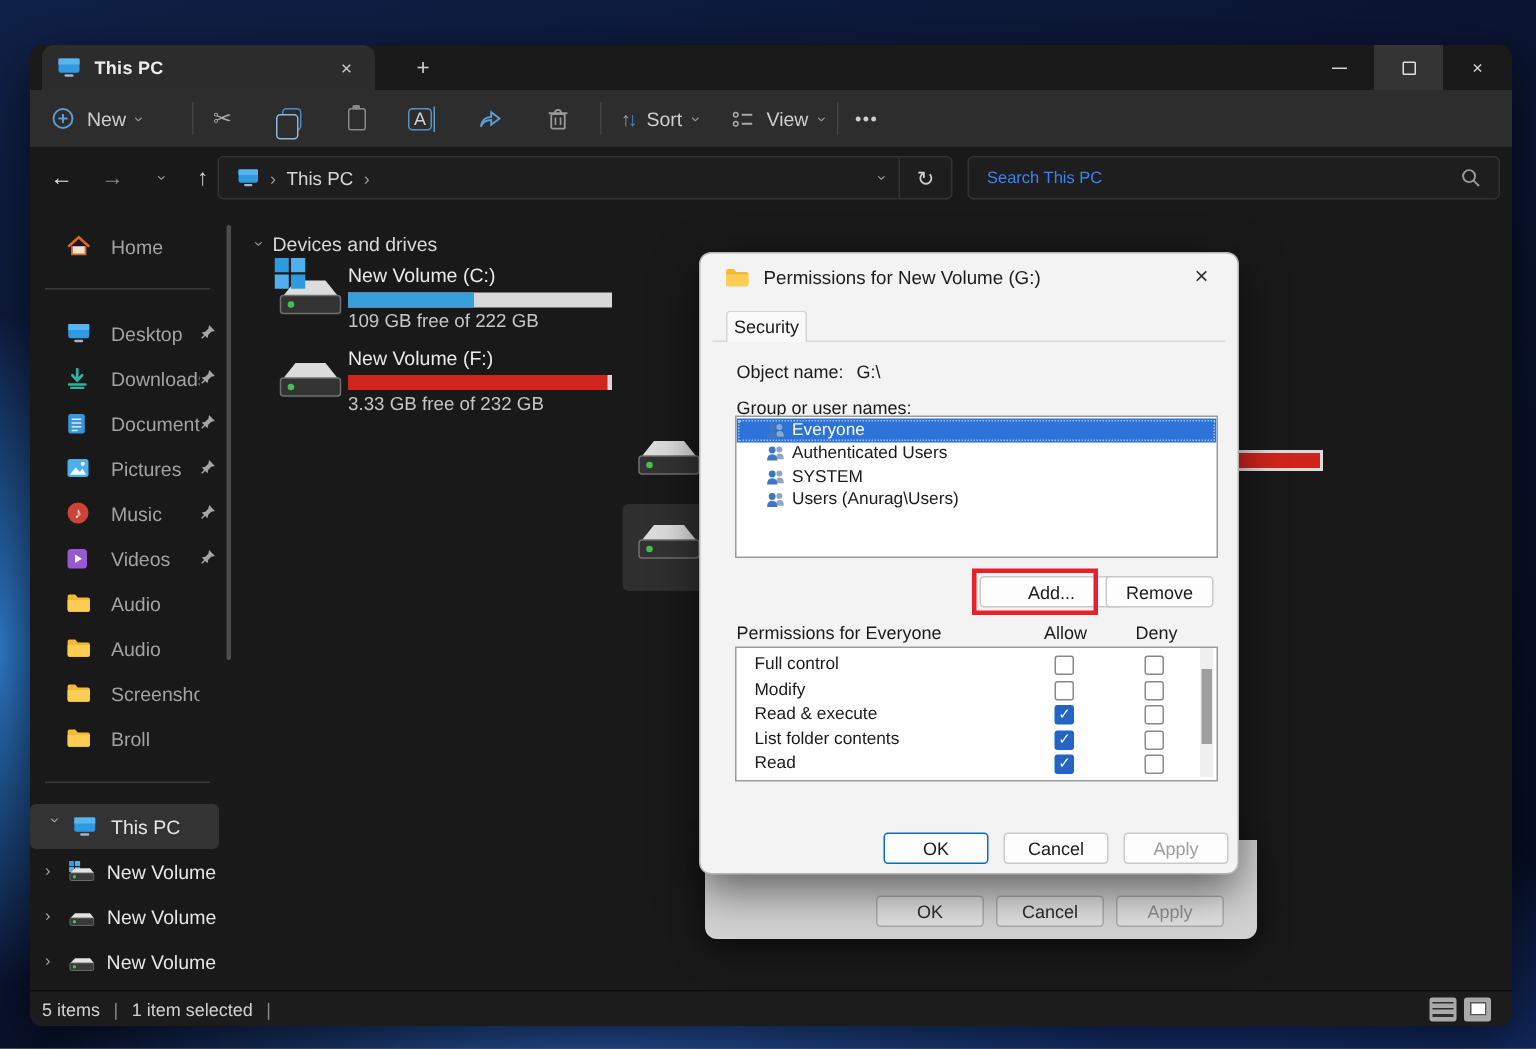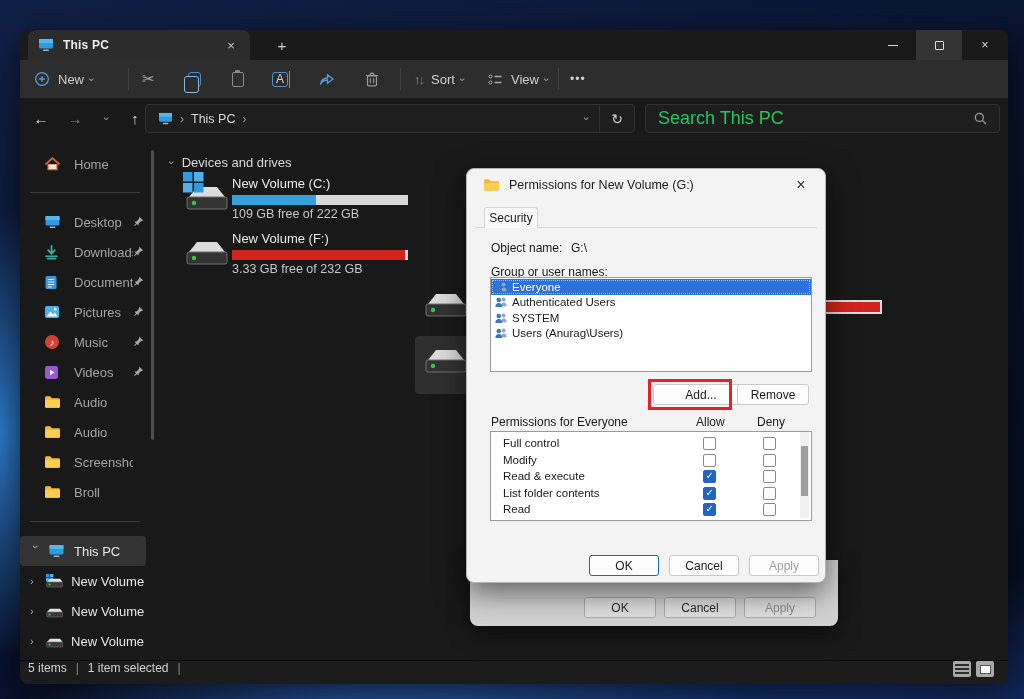--- a/index.html
+++ b/index.html
@@ -53,21 +53,21 @@
   .nav-glyph { position:absolute; top:8px; width:26px; height:24px; display:flex; align-items:center; justify-content:center;
     color:#cfcfcf; font-size:15px; }
   .addrbox { position:absolute; left:125px; top:6px; width:490px; height:29px; background:#1e1e1e;
     border:1px solid #323232; border-radius:4px; display:flex; align-items:center; color:#d6d6d6; font-size:12.5px; }
   .addrbox .crumb-sep { color:#9a9a9a; margin:0 7px; font-size:12px; }
   .addr-right { margin-left:auto; display:flex; align-items:center; height:100%; }
   .addr-divline { width:1px; height:100%; background:#323232; margin-left:10px; }
   .refresh { width:34px; text-align:center; color:#cfcfcf; font-size:14px; }
   .searchbox { position:absolute; left:625px; top:6px; width:355px; height:29px; background:#1e1e1e;
     border:1px solid #323232; border-radius:4px; display:flex; align-items:center; padding:0 12px; }
-  .searchbox .ph { color:#22c55e; font-size:18px; }
+  .searchbox .ph { color:#3b82f6; font-size:11px; }
   .searchbox svg { margin-left:auto; }
 
   
   .contentarea { position:absolute; left:0; top:108px; right:0; bottom:24px; background:#191919; }
 
   
   .sidebar { position:absolute; left:0; top:0; width:150px; bottom:0; padding-top:12px; overflow:hidden; }
   .sb-row { height:30px; display:flex; align-items:center; padding-left:24px; margin-right:24px;
     border-radius:4px; color:#a3a3a3; font-size:13px; white-space:nowrap; }
   .sb-row.home { height:28px; }
@@ -99,21 +99,21 @@
   .drive-fill { height:100%; }
   .drive-free { color:#c6c6c6; font-size:12.5px; line-height:15px; }
   .partial-sel { position:absolute; left:395px; top:198px; width:55px; height:58px; background:#2f2f2f; border-radius:4px; }
   .partial-ic1 { position:absolute; left:402px; top:150px; }
   .partial-ic2 { position:absolute; left:402px; top:206px; }
   .red-sliver { position:absolute; left:800px; top:162px; width:62px; height:14px;
     border:2px solid #dcdcdc; background:#cf241b; }
 
   
   .statusbar { position:absolute; left:0; bottom:0; right:0; height:24px; background:#1c1c1c;
-    border-top:1px solid #0d0d0d; display:flex; padding:0 14px 0 8px; color:#d2d2d2; font-size:12px; }
+    border-top:1px solid #0d0d0d; display:flex; align-items:center; padding:0 14px 0 8px; color:#d2d2d2; font-size:12px; }
   .statusbar .sep { margin:0 9px; color:#8a8a8a; }
   .sb-views { margin-left:auto; display:flex; gap:5px; }
   .view-ic1 { width:18px; height:16px; background:#a9a9a9; border-radius:2px; padding:3px 2px; display:flex; flex-direction:column; justify-content:space-between; }
   .view-ic1 i { display:block; height:1.6px; background:#2d2d2d; }
   .view-ic2 { width:18px; height:16px; background:#a9a9a9; border-radius:2px; display:flex; align-items:center; justify-content:center; }
   .view-ic2 i { display:block; width:11px; height:9px; background:#ffffff; border:1px solid #555; }
 
   
   .bg-dialog { position:absolute; left:470px; top:560px; width:368px; height:66px; background:#d2d2d2;
     border-radius:0 0 8px 8px; box-shadow:0 8px 20px rgba(0,0,0,.5); }
@@ -126,21 +126,21 @@
   .dlg-title { position:absolute; left:16px; top:9px; display:flex; align-items:center;text-align:right; }
   .dlg-title .ttl { margin-left:9px; font-size:12.5px; }
   .dlg-close { position:absolute; right:14px; top:7px; font-size:16px; color:#333; width:20px; text-align:center; }
   .dlg-tab { position:absolute; left:17px; top:38px; width:54px; height:21px; background:#f9f9f9;
     border:1px solid #d4d4d4; border-bottom:none; border-radius:3px 3px 0 0;
     display:flex; align-items:center; justify-content:center; z-index:2; }
   .dlg-tabline { position:absolute; left:8px; right:8px; top:58px; height:1px; background:#d9d9d9; }
   .dlg-label { position:absolute; }
   .grouplist { position:absolute; left:23px; top:108px; width:322px; height:95px; background:#fff;
     border:1px solid #9a9a9a; overflow:hidden; padding-top:1px; }
-  .grp-row { height:15.5px; display:flex; align-items:center; padding-left:3px; font-size:11.5px; }
+  .grp-row { height:15.5px; display:flex; align-items:center; padding-left:19px; font-size:11.5px; }
   .grp-row .grp-name { margin-left:4px; }
   .grp-row.selected { background:#2d72d8; color:#fff; outline:1px dotted #9cc1ef; outline-offset:-2px; }
   .dlg-btn { position:absolute; height:21px; background:#fdfdfd; border:1px solid #c9c9c9; border-radius:3px;
     font-size:12px; color:#1a1a1a; display:flex; align-items:center; justify-content:center; }
   .dlg-btn.primary { border:1.5px solid #0f6cbd; }
   .dlg-btn.disabled { color:#9f9f9f; }
   .red-box { position:absolute; left:181px; top:210px; width:84px; height:31px; border:3px solid #e8202a; z-index:3; }
   .permlist { position:absolute; left:23px; top:262px; width:322px; height:90px; background:#fff;
     border:1px solid #9a9a9a; overflow:hidden; padding-top:4px; }
   .perm-row { height:16.5px; position:relative; font-size:11.5px; }

